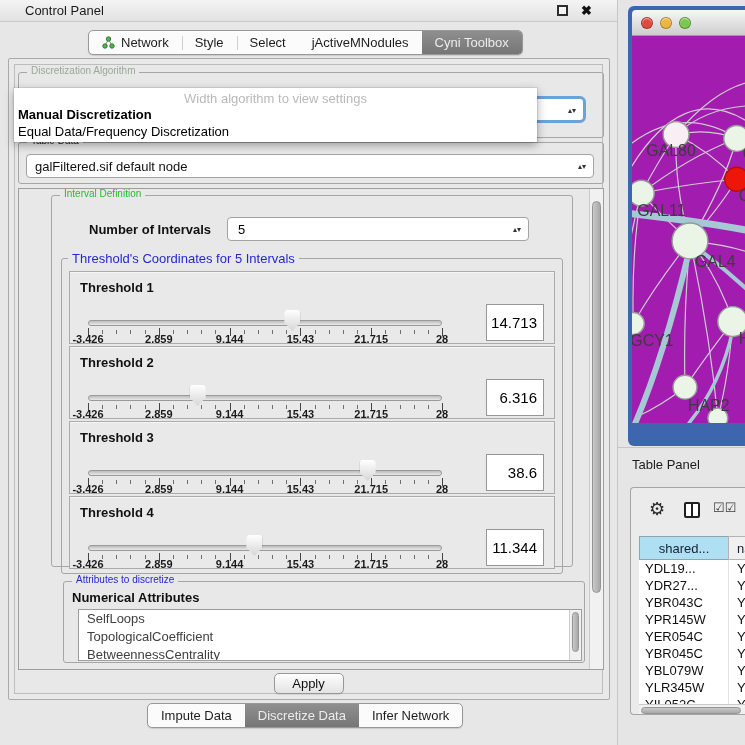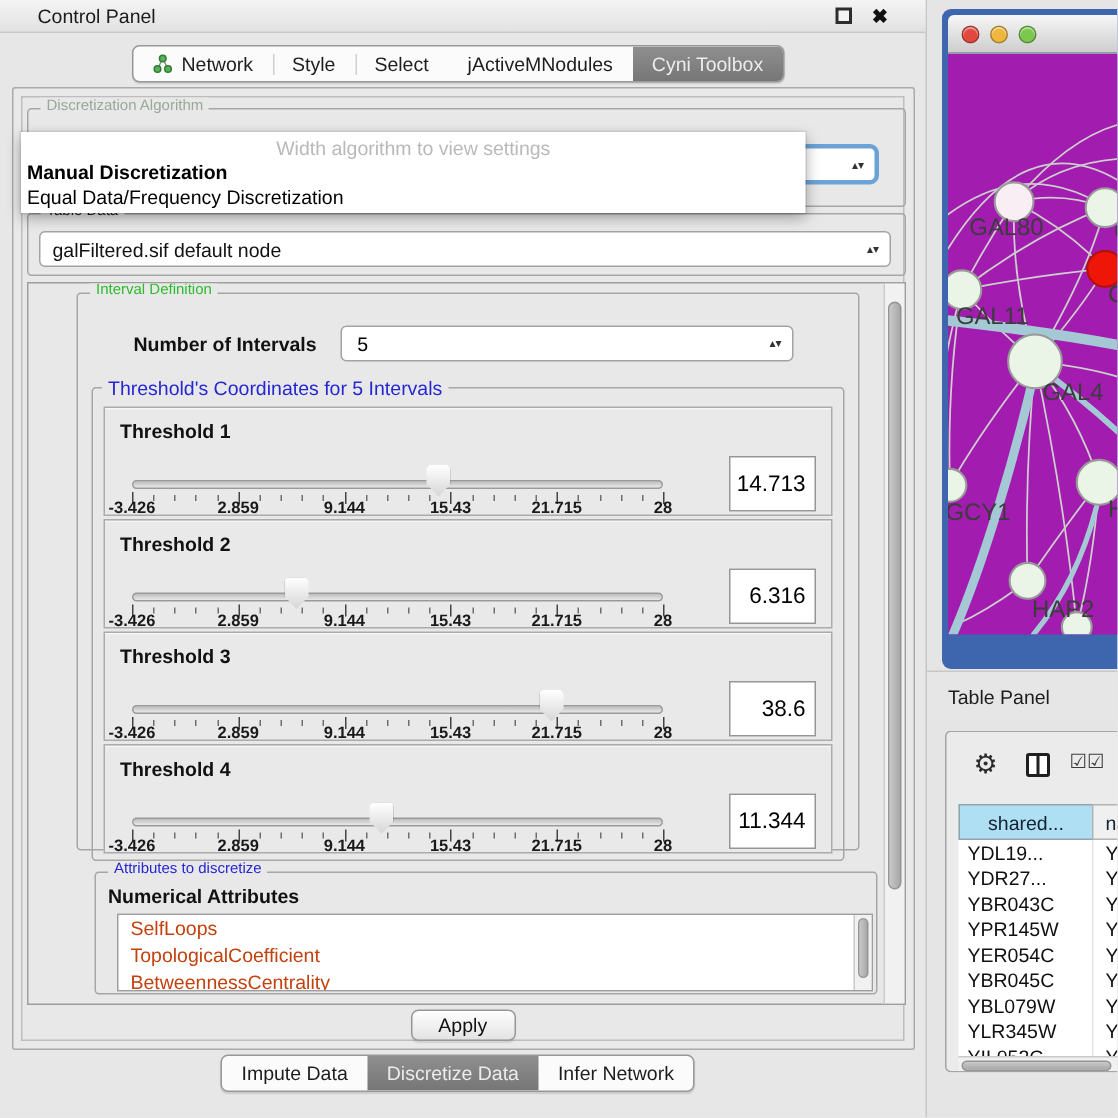--- a/index.html
+++ b/index.html
@@ -92,21 +92,21 @@
   .th-labels { position:absolute; left:18px; width:calc(100% - 130px); top:61px; height:12px; }
   .th-labels span { position:absolute; transform:translateX(-50%); font-size:11px; font-weight:bold; color:#1a1a1a; white-space:nowrap; }
   .th-value { position:absolute; right:10px; top:32px; width:58px; height:37px; background:#fff;
     border:1px solid #969696; font-size:15px; color:#000; text-align:right; padding:9px 6px 0 0; }
 
   
   #fs-attrs { left:44px; top:392px; width:522px; height:82px; }
   .attrs-heading { position:absolute; left:8px; top:8px; font-size:13px; font-weight:bold; color:#111; }
   .listbox { position:absolute; left:14px; top:27px; width:504px; height:52px; background:#fff;
     border:1px solid #9e9e9e; overflow:hidden; }
-  .listbox .li { font-size:13px; color:#c2410c; padding-left:8px; line-height:18px; white-space:nowrap; }
+  .listbox .li { font-size:13px; color:#404040; padding-left:8px; line-height:18px; white-space:nowrap; }
   .list-vsb { position:absolute; right:0; top:0; bottom:0; width:12px; background:#f1f1f1; border-left:1px solid #ccc; }
   .list-vsb .thumb { position:absolute; left:2px; right:2px; top:2px; height:40px; border-radius:4px;
     background:linear-gradient(90deg,#c9c9c9,#a8a8a8); border:1px solid #949494; }
 
   .apply-btn { position:absolute; left:50%; transform:translateX(-50%); top:608px; width:70px; height:21px;
     background:linear-gradient(#fefefe,#e3e3e3); border:1px solid #989898; border-radius:5px;
     font-size:13px; color:#111; text-align:center; line-height:19px; box-shadow:0 1px 1px rgba(0,0,0,0.1); }
 
   
   .right-pane { position:absolute; left:618px; top:0; width:127px; height:745px; background:#e5e5e5; }

